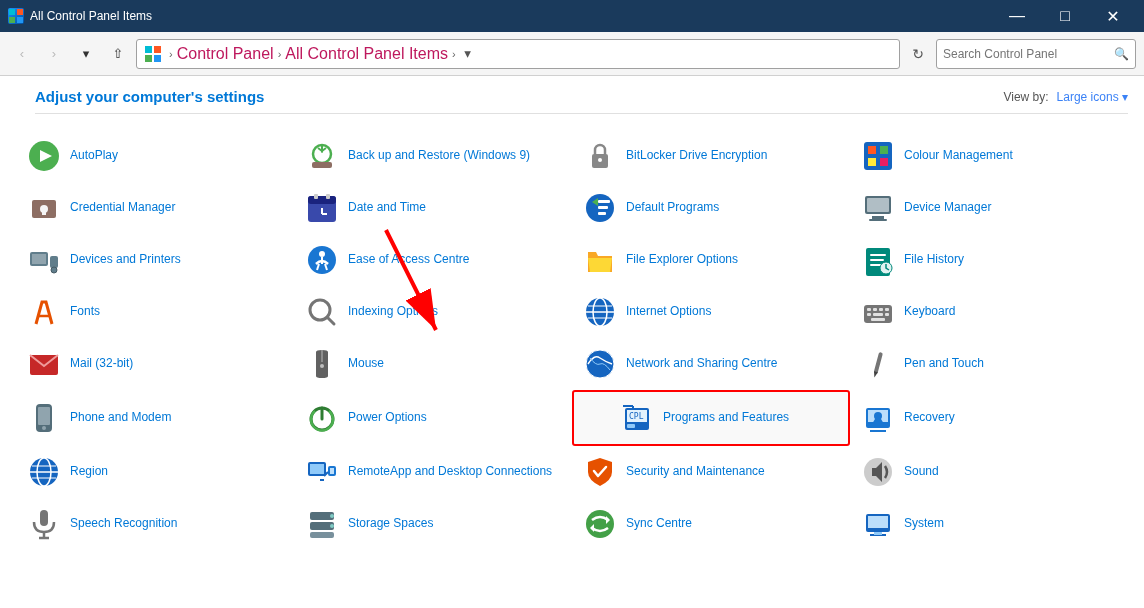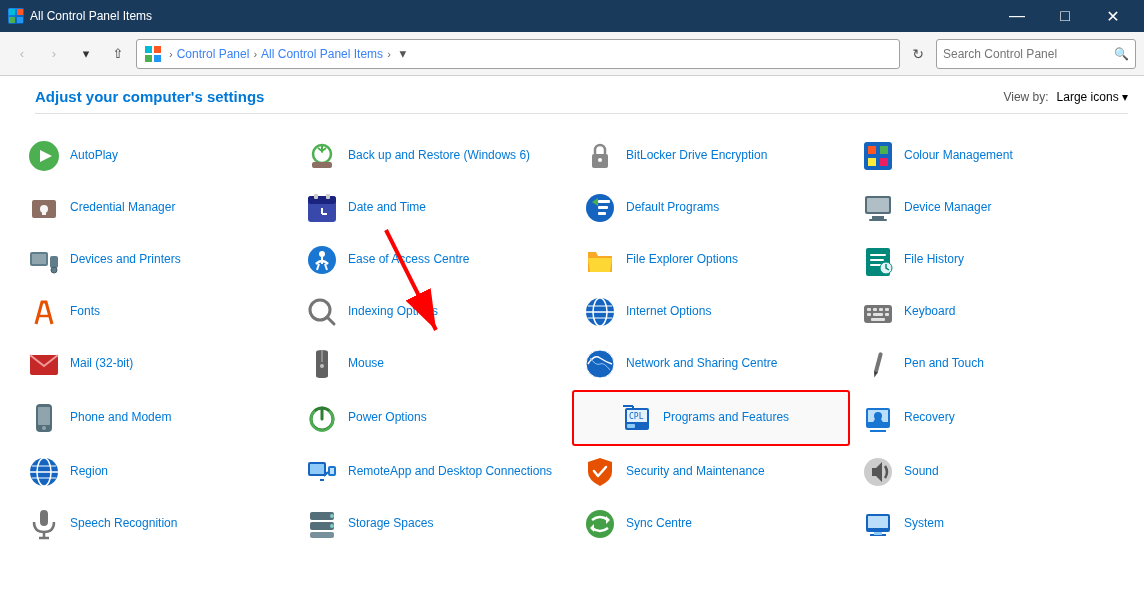--- a/index.html
+++ b/index.html
@@ -71,22 +71,22 @@
       display: flex;
       align-items: center;
       padding: 0 8px;
       font-size: 12px;
       color: #333;
     }
     .address-breadcrumb {
       display: flex; align-items: center; gap: 4px;
     }
     .breadcrumb-item {
-      color: #3b82f6;
-      font-size: 12px;
+      color: #be185d;
+      font-size: 16px;
     }
     .breadcrumb-sep { color: #666; font-size: 11px; }
     .address-dropdown {
       width: 24px; height: 28px;
       border: none; background: transparent;
       cursor: pointer; color: #555;
     }
     .refresh-btn {
       width: 28px; height: 28px;
       border: none; background: transparent;
@@ -140,21 +140,21 @@
     }
     .adjust-text span { font-weight: 600; }
     .view-by {
       display: flex;
       align-items: center;
       gap: 8px;
       font-size: 12px;
       color: #555;
     }
     .view-by-value {
-      color: #000000;
+      color: #3b82f6;
       font-size: 12px;
       cursor: pointer;
     }
 
     
     .items-grid {
       display: grid;
       grid-template-columns: repeat(4, 1fr);
       gap: 0;
       position: relative;
@@ -281,21 +281,21 @@
         </div>
         <div class="control-item">
           <div class="item-icon">
             <svg width="32" height="32" viewBox="0 0 32 32">
               <circle cx="16" cy="14" r="9" fill="none" stroke="#4caf50" stroke-width="2.5"></circle>
               <path d="M16 5 L16 11 L20 8" fill="none" stroke="#4caf50" stroke-width="2"></path>
               <path d="M16 5 L16 11 L12 8" fill="none" stroke="#4caf50" stroke-width="2"></path>
               <rect x="6" y="22" width="20" height="6" rx="2" fill="#8d6e63"></rect>
             </svg>
           </div>
-          <span class="item-label">Back up and Restore (Windows 6)</span>
+          <span class="item-label">Back up and Restore (Windows 9)</span>
         </div>
         <div class="control-item">
           <div class="item-icon">
             <svg width="32" height="32" viewBox="0 0 32 32">
               <rect x="8" y="14" width="16" height="14" rx="2" fill="#888"></rect>
               <path d="M11 14 V10 a5 5 0 0 1 10 0 V14" fill="none" stroke="#888" stroke-width="2.5"></path>
               <circle cx="16" cy="20" r="2" fill="white"></circle>
             </svg>
           </div>
           <span class="item-label">BitLocker Drive Encryption</span>

